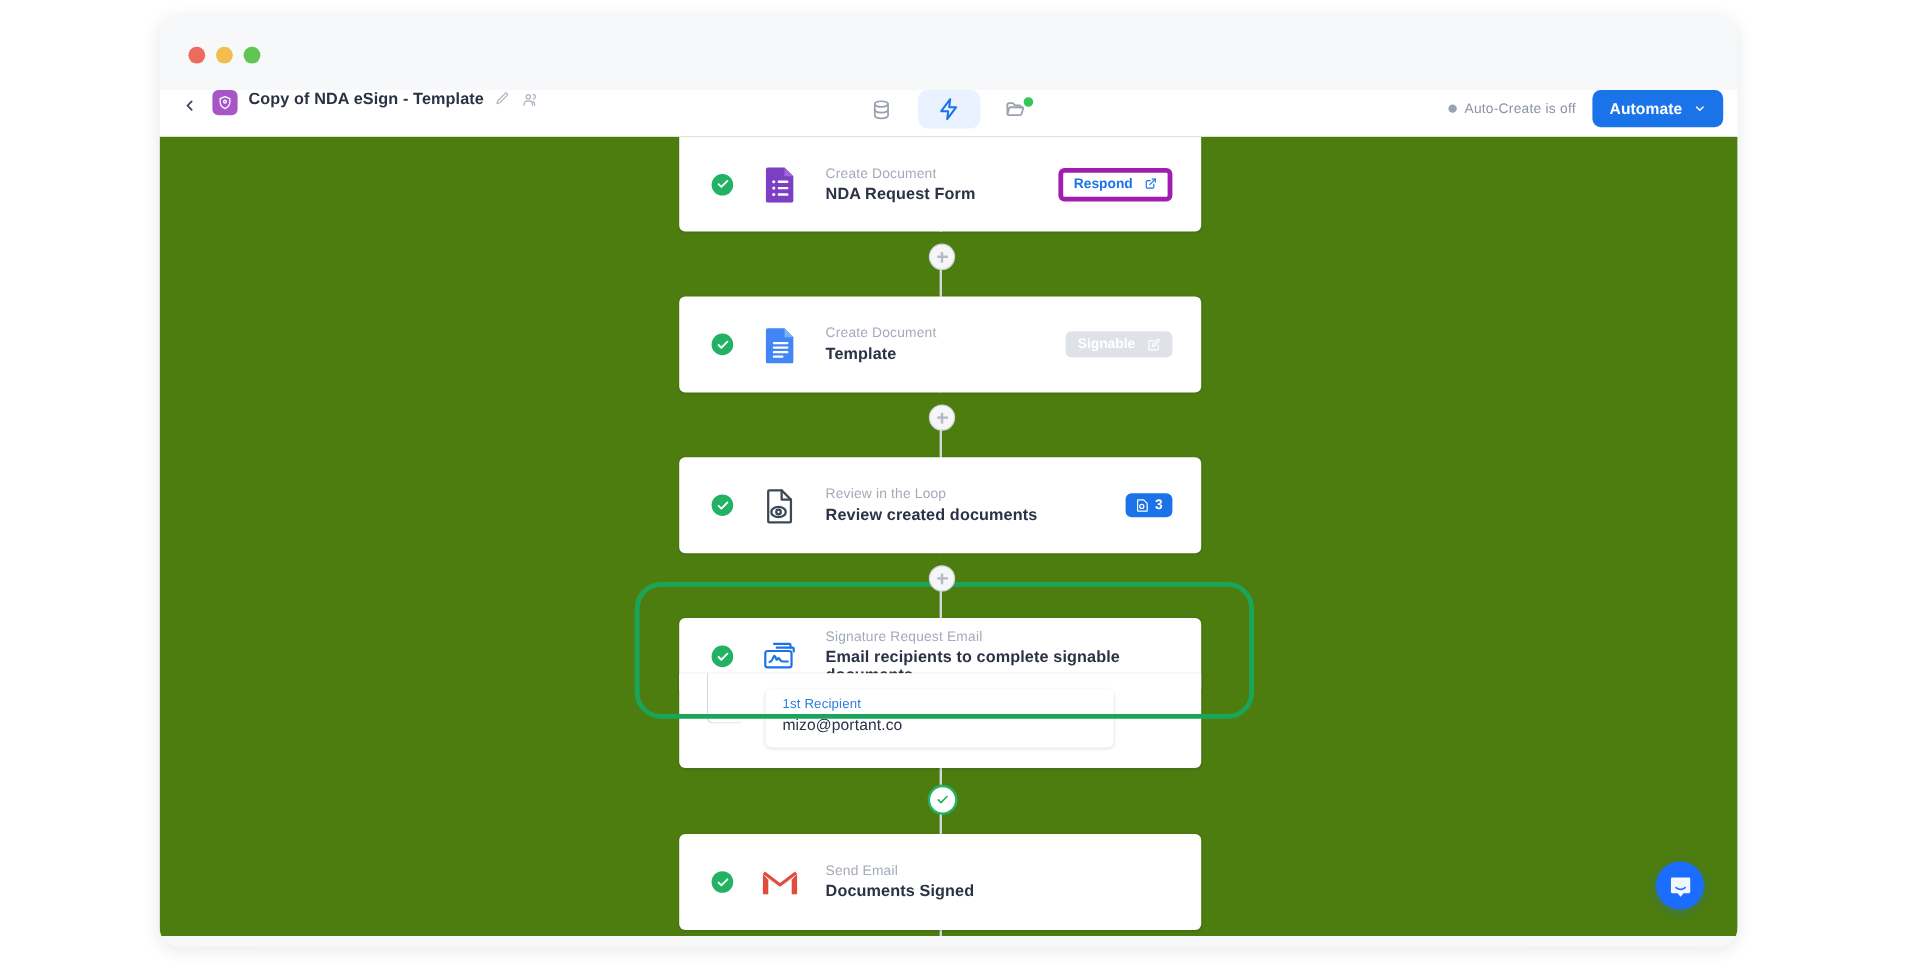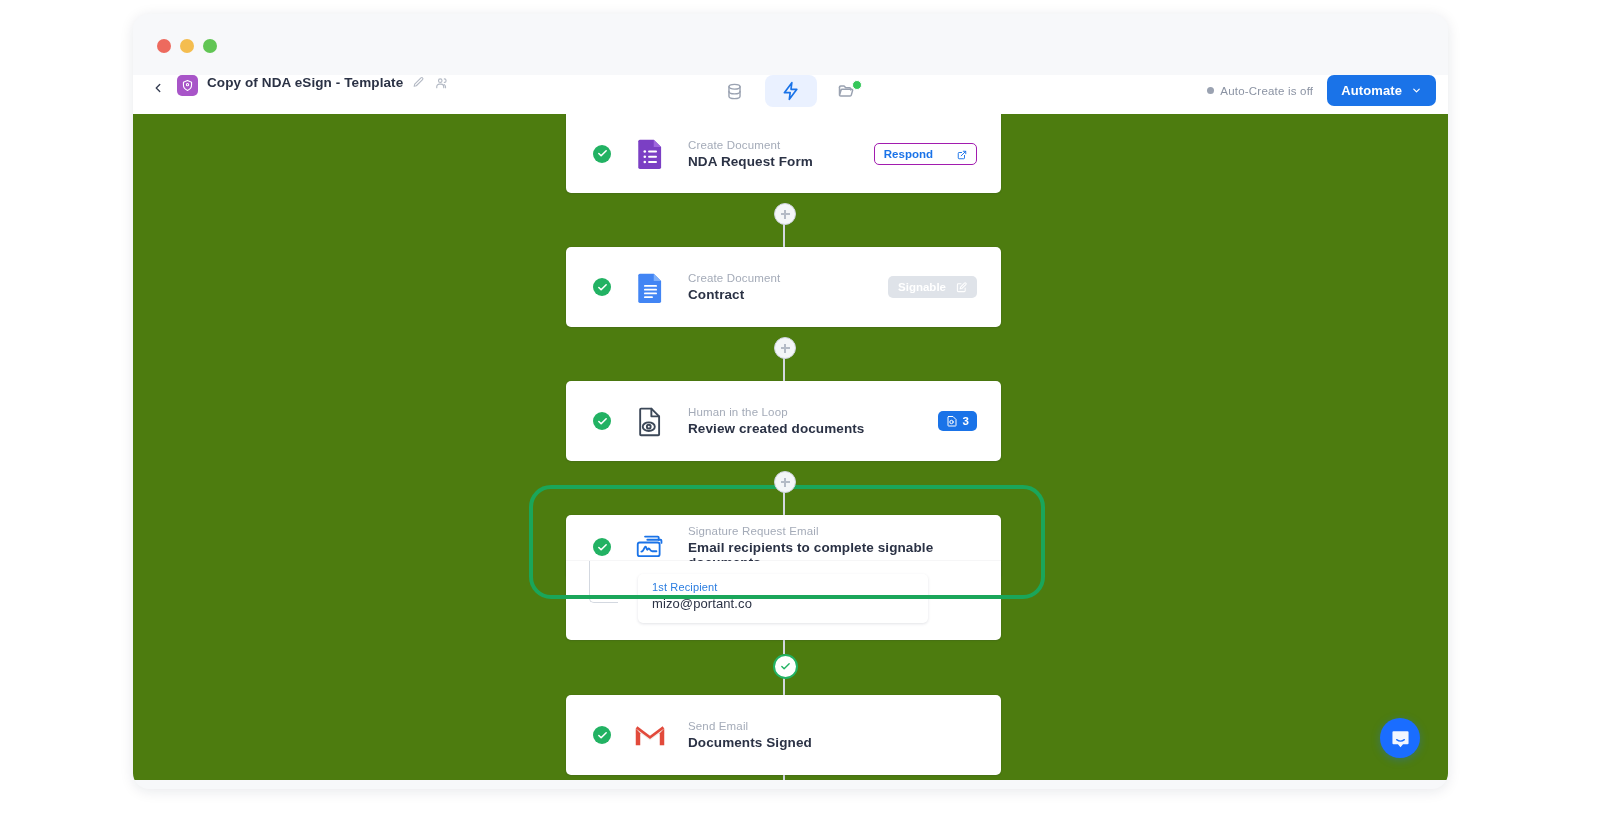--- a/index.html
+++ b/index.html
@@ -209,28 +209,28 @@
     color: #2b3245;
     font-weight: bold;
     letter-spacing: .1px;
   }
   .node-right {
     margin-right: 24px;
     flex: none;
   }
 
   .pill-respond {
-    border: 1px solid #a21caf;
+    border: 4px solid #a21caf;
     border-radius: 5px;
     background: #ffffff;
     color: #1a73e8;
     font-size: 11.5px;
     font-weight: bold;
     padding: 4px 9px;
-    display: flex; align-items: flex-end; gap: 24px;
+    display: flex; align-items: flex-start; gap: 10px;
     cursor: pointer;
   }
   .pill-signable {
     border-radius: 5px;
     background: #dfe3e9;
     color: #ffffff;
     font-size: 11.5px;
     font-weight: bold;
     padding: 5px 10px;
     display: flex; align-items: center; gap: 10px;
@@ -491,21 +491,21 @@
           <path d="M3 2h17l9 9v25a2 2 0 0 1-2 2H3a2 2 0 0 1-2-2V4a2 2 0 0 1 2-2z" fill="#4285f4"></path>
           <path d="M20 2l9 9h-9z" fill="#7fb0fa"></path>
           <rect x="8" y="16" width="16" height="2.2" rx="1.1" fill="#fff"></rect>
           <rect x="8" y="20.6" width="16" height="2.2" rx="1.1" fill="#fff"></rect>
           <rect x="8" y="25.2" width="16" height="2.2" rx="1.1" fill="#fff"></rect>
           <rect x="8" y="29.8" width="11" height="2.2" rx="1.1" fill="#fff"></rect>
         </svg>
       </div>
       <div class="node-text">
         <div class="node-kind">Create Document</div>
-        <div class="node-name">Contract</div>
+        <div class="node-name">Template</div>
       </div>
       <div class="node-right">
         <div class="pill-signable">
           <span>Signable</span>
           <svg width="11" height="11" viewBox="0 0 24 24" fill="none" stroke="currentColor" stroke-width="2.2" stroke-linecap="round" stroke-linejoin="round">
             <path d="M20 13v6a2 2 0 0 1-2 2H5a2 2 0 0 1-2-2V6a2 2 0 0 1 2-2h6"></path>
             <path d="M18.5 2.5a2.1 2.1 0 0 1 3 3L13 14l-4 1 1-4Z"></path>
           </svg>
         </div>
       </div>
@@ -521,21 +521,21 @@
       </div>
       <div class="node-icon">
         <svg width="29" height="31" viewBox="0 0 32 36" fill="none" stroke="#3c4858" stroke-width="2.2" stroke-linecap="round" stroke-linejoin="round">
           <path d="M5 3h12l9 9v21a1 1 0 0 1-1 1H5a1 1 0 0 1-1-1V4a1 1 0 0 1 1-1z"></path>
           <path d="M17 3v9h9"></path>
           <ellipse cx="14" cy="24" rx="7" ry="5"></ellipse>
           <circle cx="14" cy="24" r="2.2"></circle>
         </svg>
       </div>
       <div class="node-text">
-        <div class="node-kind">Human in the Loop</div>
+        <div class="node-kind">Review in the Loop</div>
         <div class="node-name">Review created documents</div>
       </div>
       <div class="node-right">
         <div class="pill-count">
           <svg width="12" height="12" viewBox="0 0 24 24" fill="none" stroke="currentColor" stroke-width="2" stroke-linecap="round" stroke-linejoin="round">
             <path d="M5 3h9l6 6v12a1 1 0 0 1-1 1H5a1 1 0 0 1-1-1V4a1 1 0 0 1 1-1z"></path>
             <circle cx="11" cy="14" r="3.4"></circle>
           </svg>
           <span>3</span>
         </div>

